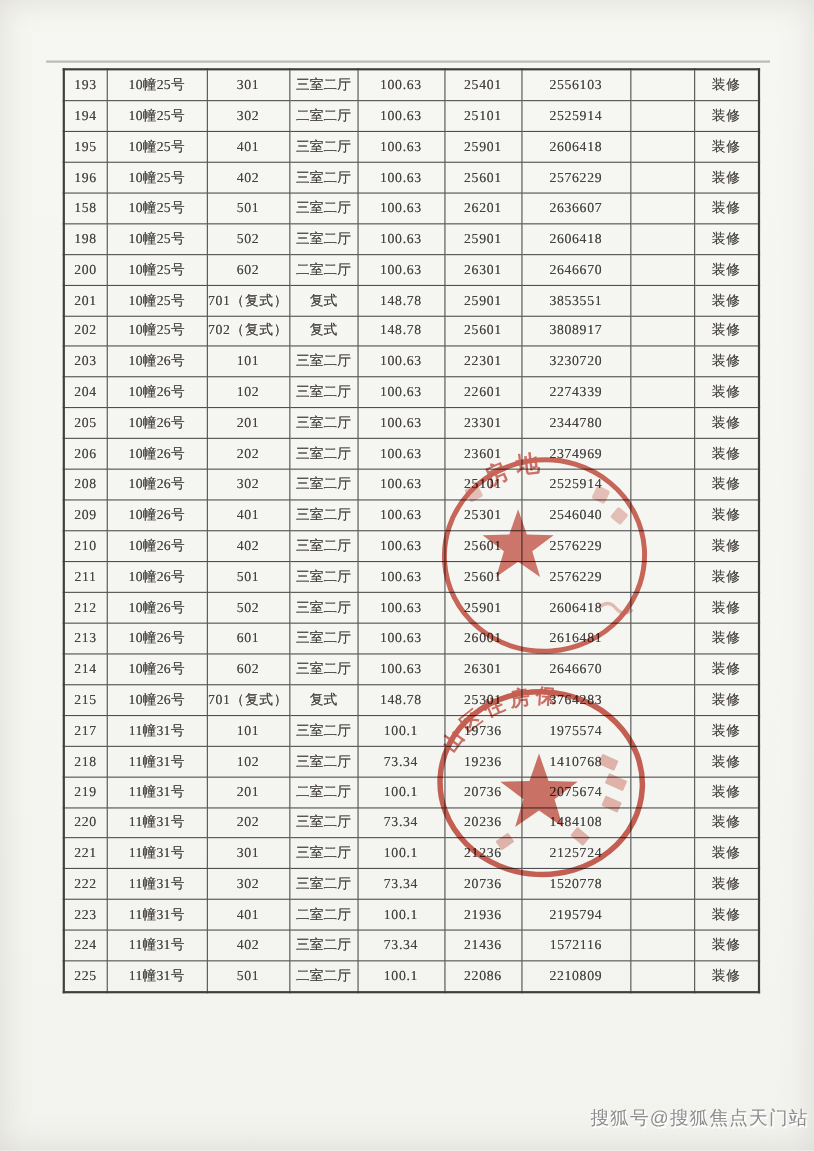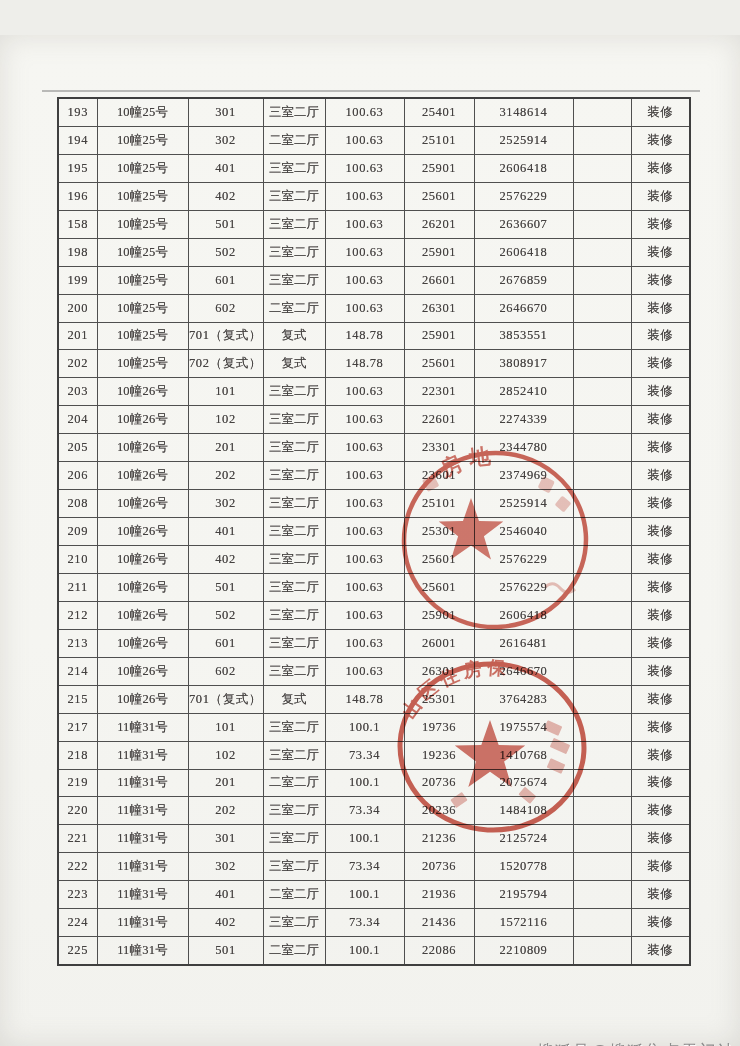--- a/index.html
+++ b/index.html
@@ -5,21 +5,20 @@
   html,body{margin:0;padding:0;}
   body{
     width:740px;height:1046px;position:relative;overflow:hidden;
     background:#eeeeea;
     font-family:"Liberation Serif","DejaVu Serif",serif;
   }
   .page{
     position:absolute;inset:0;
     background:linear-gradient(180deg,#f6f6f2 0%,#f5f5f1 60%,#f2f2ee 100%);
     box-shadow:inset 0 0 28px rgba(150,148,140,.25);
-    margin-top:35px;
   }
   .artifact-line{
     position:absolute;left:42px;right:40px;top:55px;height:2px;
     background:rgba(95,95,95,.40);
   }
   table.price-table{
     position:absolute;left:57px;top:62px;width:632px;
     border-collapse:collapse;table-layout:fixed;
     border:2px solid #3f3f3f;
   }
@@ -69,21 +68,21 @@
         <col style="width:59px">
     </colgroup>
     <tbody>
         <tr>
           <td>193</td>
           <td>10幢25号</td>
           <td>301</td>
           <td>三室二厅</td>
           <td>100.63</td>
           <td>25401</td>
-          <td>3148614</td>
+          <td>2556103</td>
           <td></td>
           <td>装修</td>
         </tr>
         <tr>
           <td>194</td>
           <td>10幢25号</td>
           <td>302</td>
           <td>二室二厅</td>
           <td>100.63</td>
           <td>25101</td>
@@ -125,31 +124,20 @@
           <td>装修</td>
         </tr>
         <tr>
           <td>198</td>
           <td>10幢25号</td>
           <td>502</td>
           <td>三室二厅</td>
           <td>100.63</td>
           <td>25901</td>
           <td>2606418</td>
-          <td></td>
-          <td>装修</td>
-        </tr>
-        <tr>
-          <td>199</td>
-          <td>10幢25号</td>
-          <td>601</td>
-          <td>三室二厅</td>
-          <td>100.63</td>
-          <td>26601</td>
-          <td>2676859</td>
           <td></td>
           <td>装修</td>
         </tr>
         <tr>
           <td>200</td>
           <td>10幢25号</td>
           <td>602</td>
           <td>二室二厅</td>
           <td>100.63</td>
           <td>26301</td>
@@ -179,21 +167,21 @@
           <td></td>
           <td>装修</td>
         </tr>
         <tr>
           <td>203</td>
           <td>10幢26号</td>
           <td>101</td>
           <td>三室二厅</td>
           <td>100.63</td>
           <td>22301</td>
-          <td>2852410</td>
+          <td>3230720</td>
           <td></td>
           <td>装修</td>
         </tr>
         <tr>
           <td>204</td>
           <td>10幢26号</td>
           <td>102</td>
           <td>三室二厅</td>
           <td>100.63</td>
           <td>22601</td>

